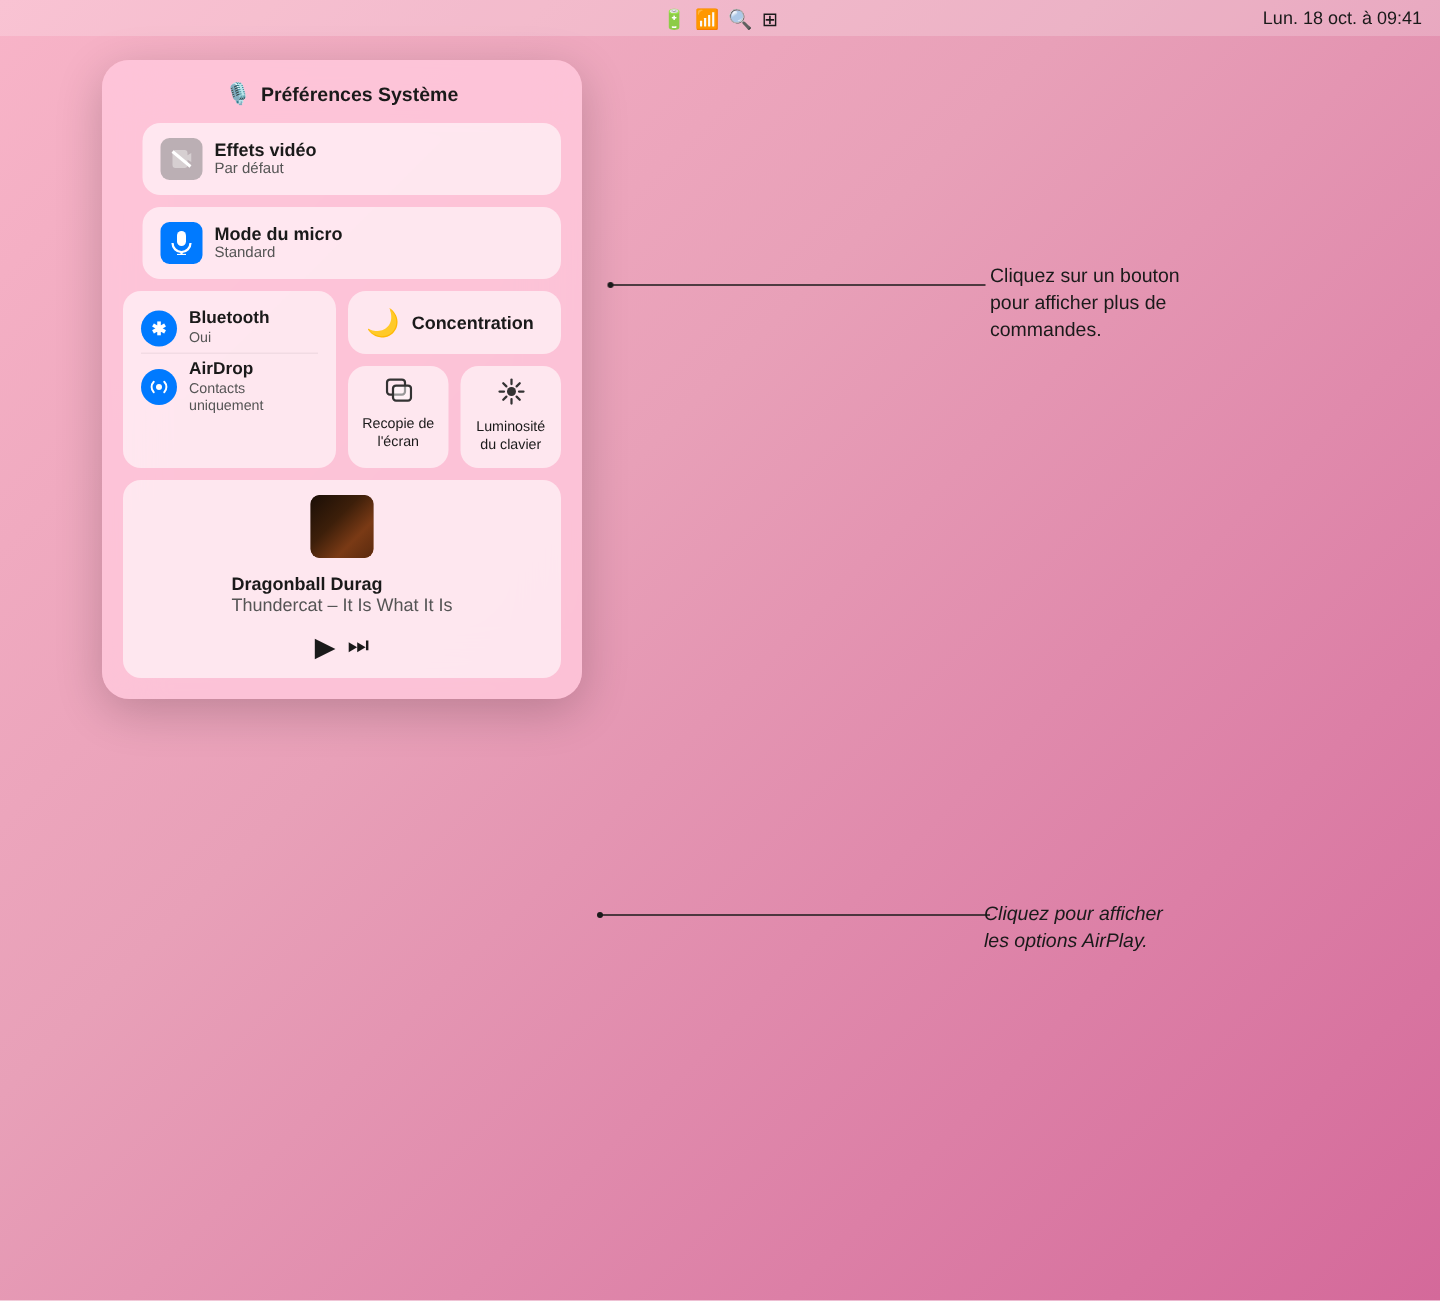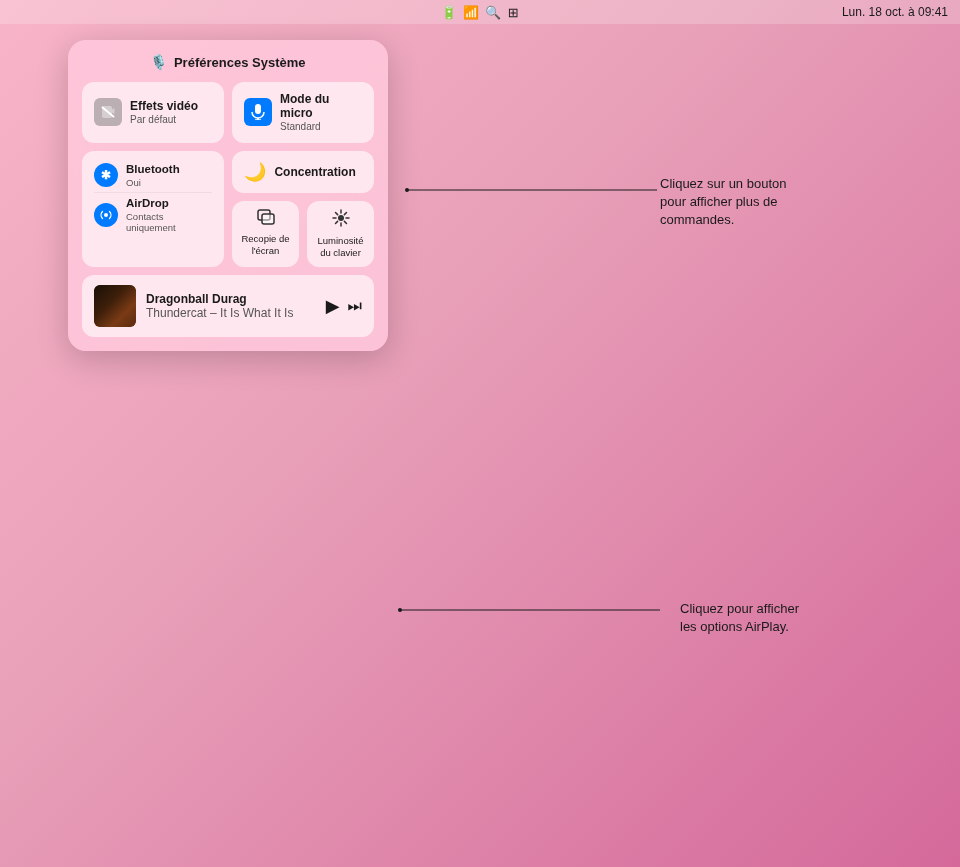--- a/index.html
+++ b/index.html
@@ -55,23 +55,24 @@
       color: #1a1a1a;
       margin-bottom: 12px;
     }
     .panel-title-icon {
       font-size: 14px;
     }
 
     
     .top-row {
       display: grid;
-      grid-template-columns: 1fr 1fr;
+      grid-template-columns: 1fr;
       gap: 8px;
       margin-bottom: 8px;
+      margin-left: 13px;
     }
 
     .btn-card {
       background: rgba(255, 255, 255, 0.6);
       border-radius: 12px;
       padding: 10px 12px;
       cursor: pointer;
       transition: background 0.15s;
       display: flex;
       align-items: center;
@@ -276,20 +277,21 @@
     }
 
     
     .nowplaying-card {
       background: rgba(255,255,255,0.6);
       border-radius: 12px;
       padding: 10px 12px;
       display: flex;
       align-items: center;
       gap: 10px;
+      flex-direction: column;
     }
     .album-art {
       width: 42px;
       height: 42px;
       border-radius: 6px;
       background: linear-gradient(135deg, #2a1a0e, #5a3520, #8b4513);
       flex-shrink: 0;
       display: flex;
       align-items: center;
       justify-content: center;
@@ -487,20 +489,20 @@
 
 <div class="callout" style="left:660px;top:175px;">
   <span>Cliquez sur un bouton<br>pour afficher plus de<br>commandes.</span>
 </div>
 
 <svg style="position:absolute;top:160px;left:397px;pointer-events:none;" width="270" height="60">
   <line x1="260" y1="30" x2="10" y2="30" stroke="#1a1a1a" stroke-width="1"></line>
   <circle cx="10" cy="30" r="2" fill="#1a1a1a"></circle>
 </svg>
 
-<div class="callout" style="left:680px;top:600px;">
+<div class="callout" style="left:656px;top:600px;font-style:italic;">
   <span>Cliquez pour afficher<br>les options AirPlay.</span>
 </div>
 
 <svg style="position:absolute;top:590px;left:390px;pointer-events:none;" width="280" height="40">
   <line x1="270" y1="20" x2="10" y2="20" stroke="#1a1a1a" stroke-width="1"></line>
   <circle cx="10" cy="20" r="2" fill="#1a1a1a"></circle>
 </svg>
 
 </body></html>

